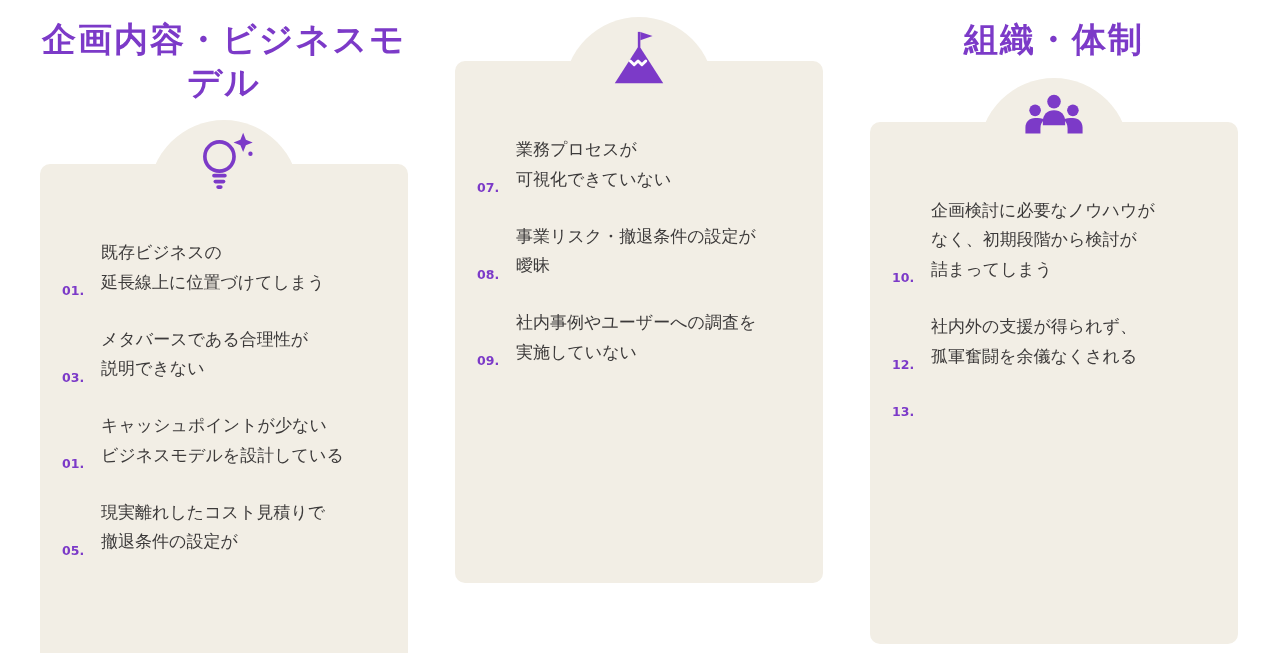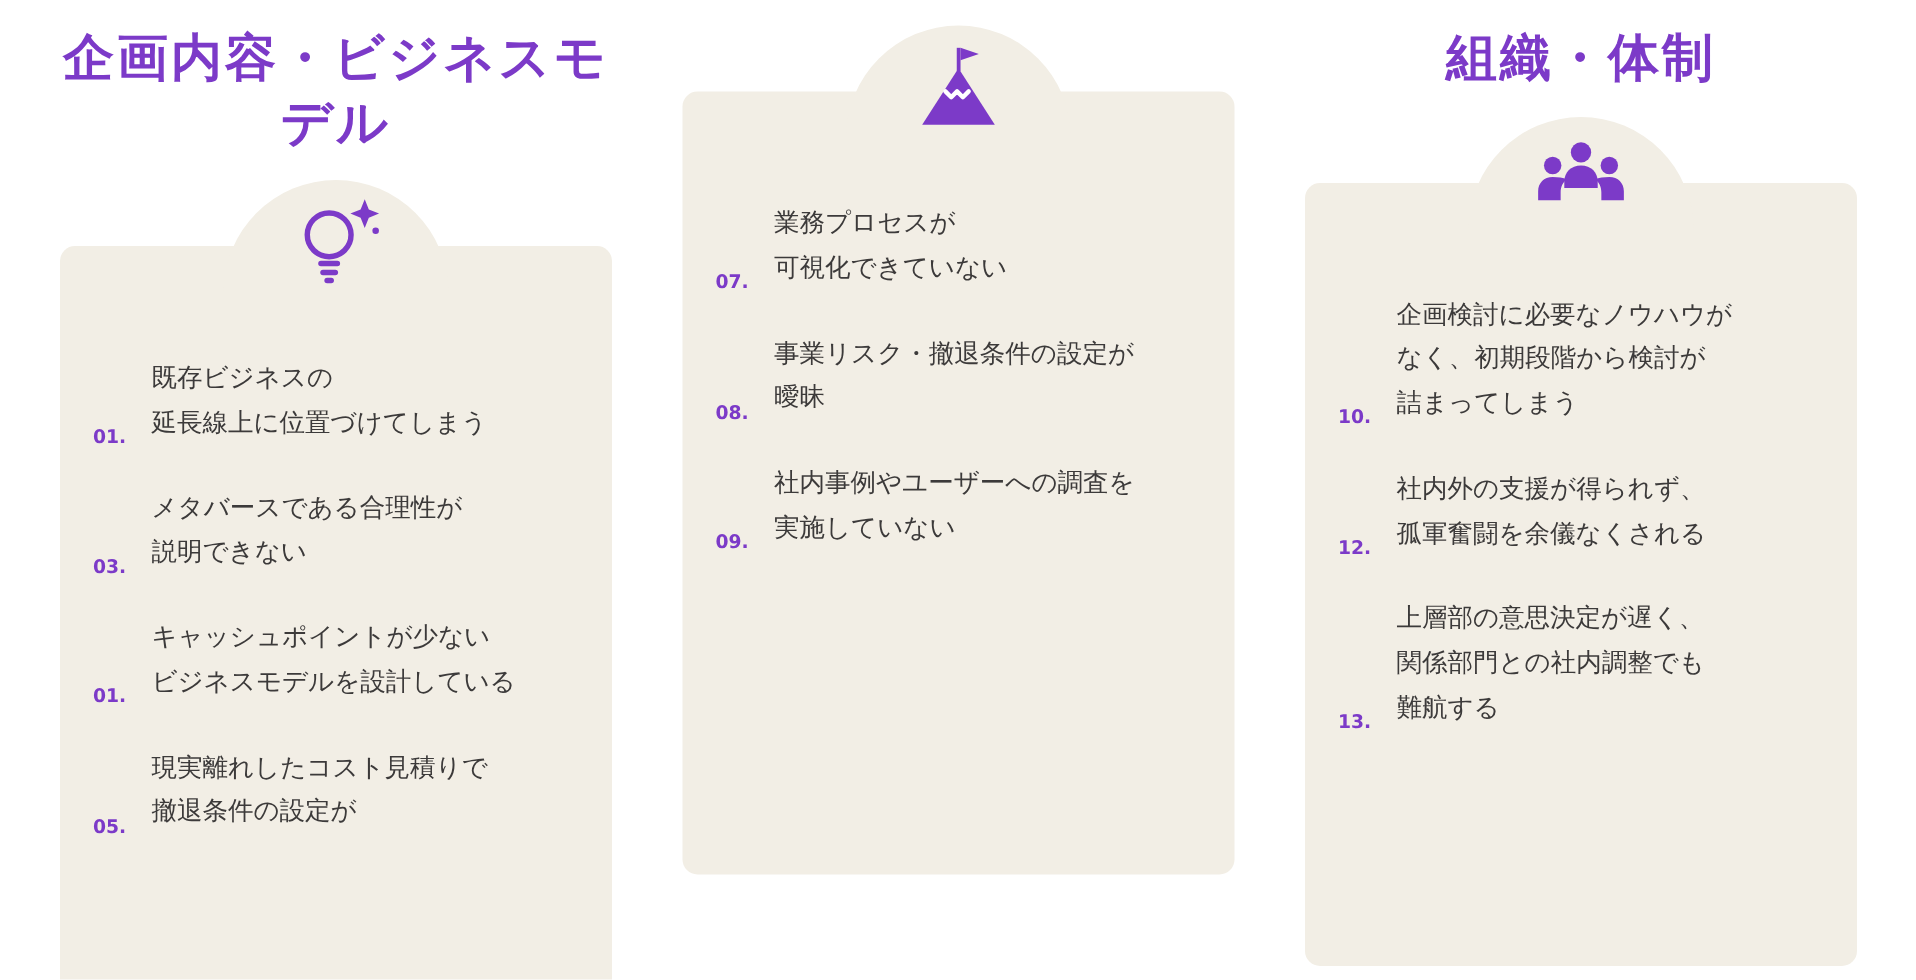--- a/index.html
+++ b/index.html
@@ -187,22 +187,19 @@
 なく、初期段階から検討が
 詰まってしまう</span>
           </div>
           <div class="item">
             <span class="item-num">12.</span>
             <span class="item-text">社内外の支援が得られず、
 孤軍奮闘を余儀なくされる</span>
           </div>
           <div class="item">
             <span class="item-num">13.</span>
-            <span class="item-text">上層部の意思決定が遅く、
-関係部門との社内調整でも
-難航する</span>
           </div>
         </div>
       </div>
     </div>
 
   </div>
 </div>
 
 </body></html>

